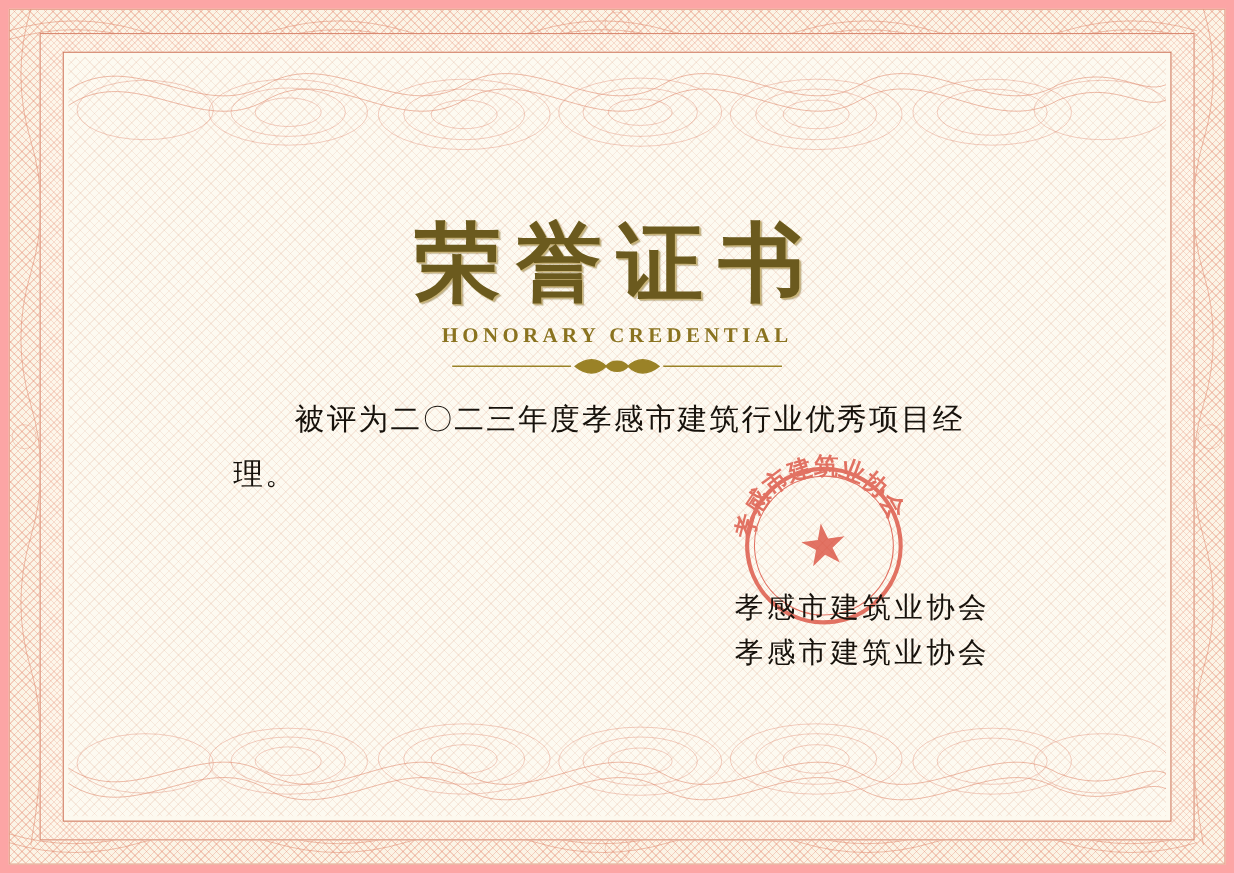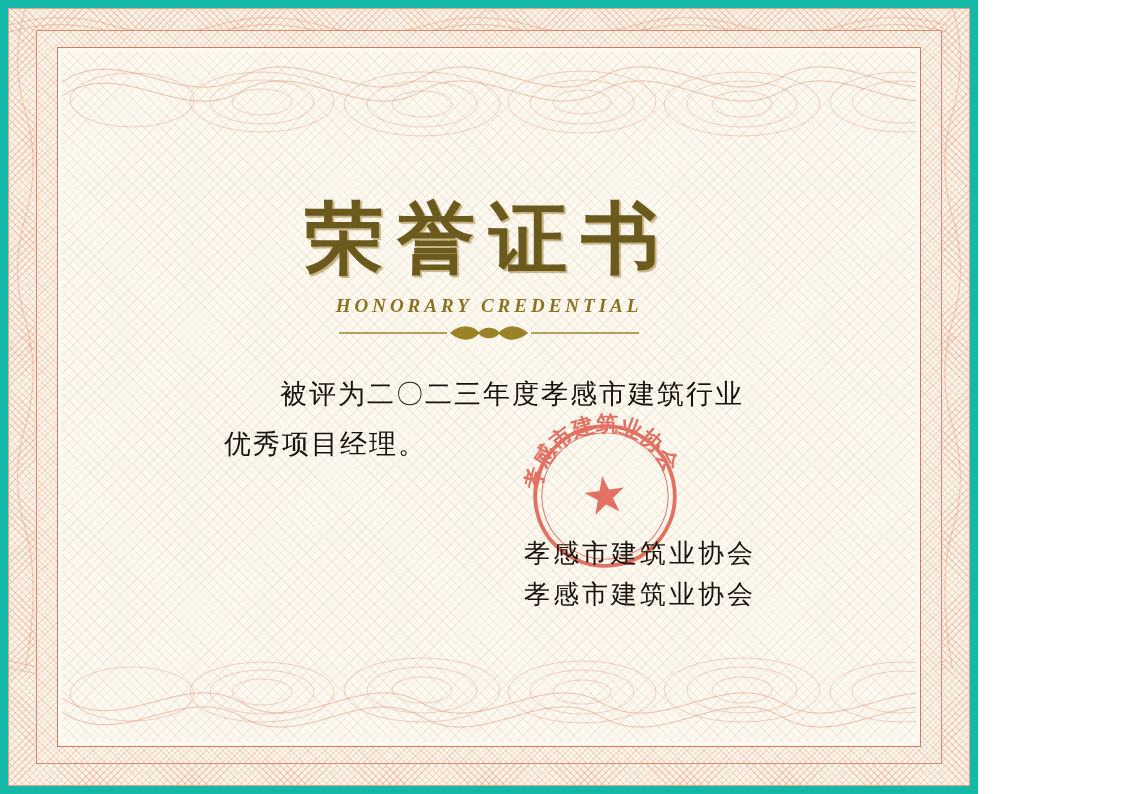--- a/index.html
+++ b/index.html
@@ -6,24 +6,24 @@
     margin: 0;
     padding: 0;
     background: #ffffff;
   }
   body {
     font-family: "DejaVu Sans", sans-serif;
   }
 
   .certificate {
     position: relative;
-    width: 978px;
+    width: 1122px;
     height: 794px;
     overflow: hidden;
-    background: #14b8a6;
+    background: #fca5a5;
   }
 
   
   .border-outer {
     position: absolute;
     left: 8px; top: 8px; right: 8px; bottom: 8px;
     border: 1px solid #e4a08b;
     background:
       repeating-linear-gradient(45deg, rgba(226,122,96,.30) 0 1px, transparent 1px 5px),
       repeating-linear-gradient(-45deg, rgba(226,122,96,.30) 0 1px, transparent 1px 5px),
@@ -93,21 +93,20 @@
     position: absolute;
     top: 243px;
     left: 0;
     width: 100%;
     text-align: center;
     font-family: "Liberation Serif", serif;
     font-weight: bold;
     font-size: 19px;
     letter-spacing: 4px;
     color: #8a7320;
-    font-style: italic;
   }
   .flourish {
     position: absolute;
     top: 272px;
     left: 0;
     width: 100%;
     text-align: center;
     pointer-events: none;
   }
 
@@ -121,21 +120,21 @@
   }
   .salutation {
     font-size: 26px;
     letter-spacing: 3px;
     margin: 0 0 22px 30px;
   }
   .para {
     font-size: 27px;
     line-height: 1.85;
     letter-spacing: 2px;
-    margin: 12px;
+    margin: 0;
   }
   .para .indent { display: inline-block; width: 56px; }
 
   .signature {
     position: absolute;
     right: 160px;
     bottom: 128px;
     text-align: center;
     font-family: "DejaVu Serif", serif;
     font-size: 26px;

